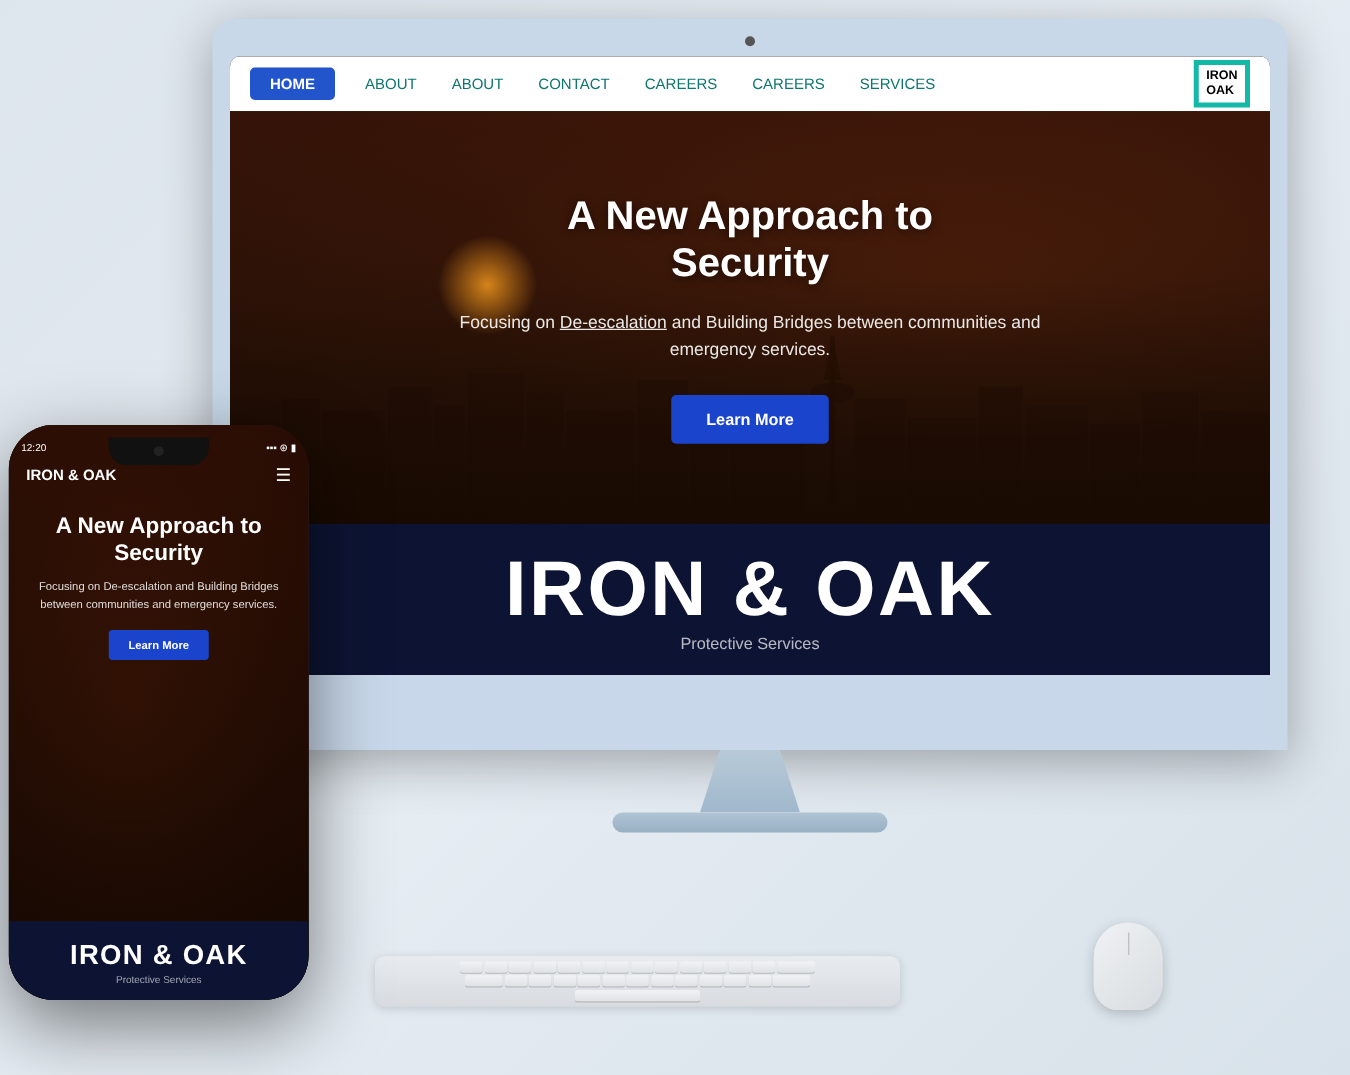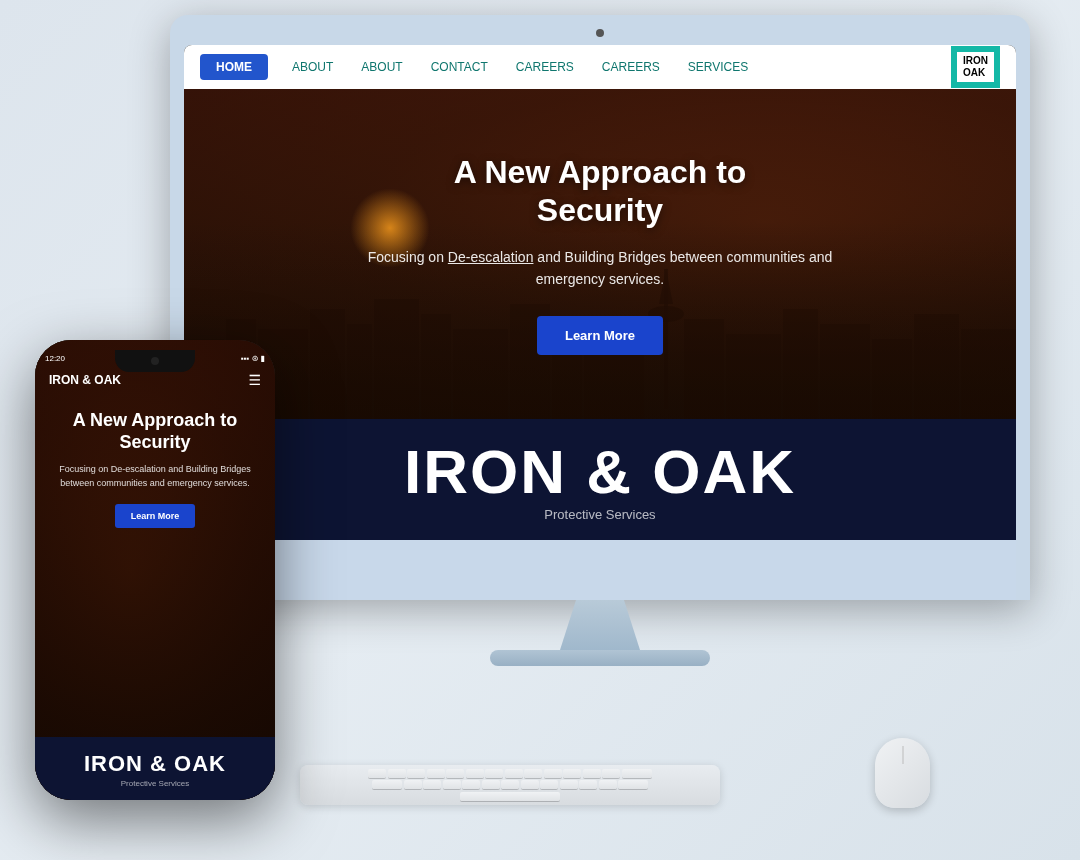--- a/index.html
+++ b/index.html
@@ -68,21 +68,21 @@
       margin-right: 10px;
     }
     .monitor-nav .nav-item {
       color: #0f766e;
       font-size: 12px;
       padding: 0 14px;
       cursor: pointer;
     }
     .monitor-nav .nav-logo {
       margin-left: auto;
-      border: 6px solid #14b8a6;
+      border: 4px solid #14b8a6;
       padding: 3px 6px;
       font-size: 10px;
       font-weight: bold;
       line-height: 1.2;
     }
 
     
     .monitor-hero {
       position: relative;
       height: 330px;
@@ -259,21 +259,21 @@
     }
 
     
     .phone-wrap {
       position: absolute;
       left: 35px;
       top: 340px;
       width: 212px;
       display: flex;
       flex-direction: column;
-      align-items: flex-start;
+      align-items: flex-end;
       z-index: 10;
     }
 
     .phone-frame {
       width: 240px;
       height: 460px;
       background: #111;
       border-radius: 36px;
       padding: 10px 8px;
       box-shadow: 0 20px 60px rgba(0,0,0,0.5), inset 0 0 0 1px #333;

